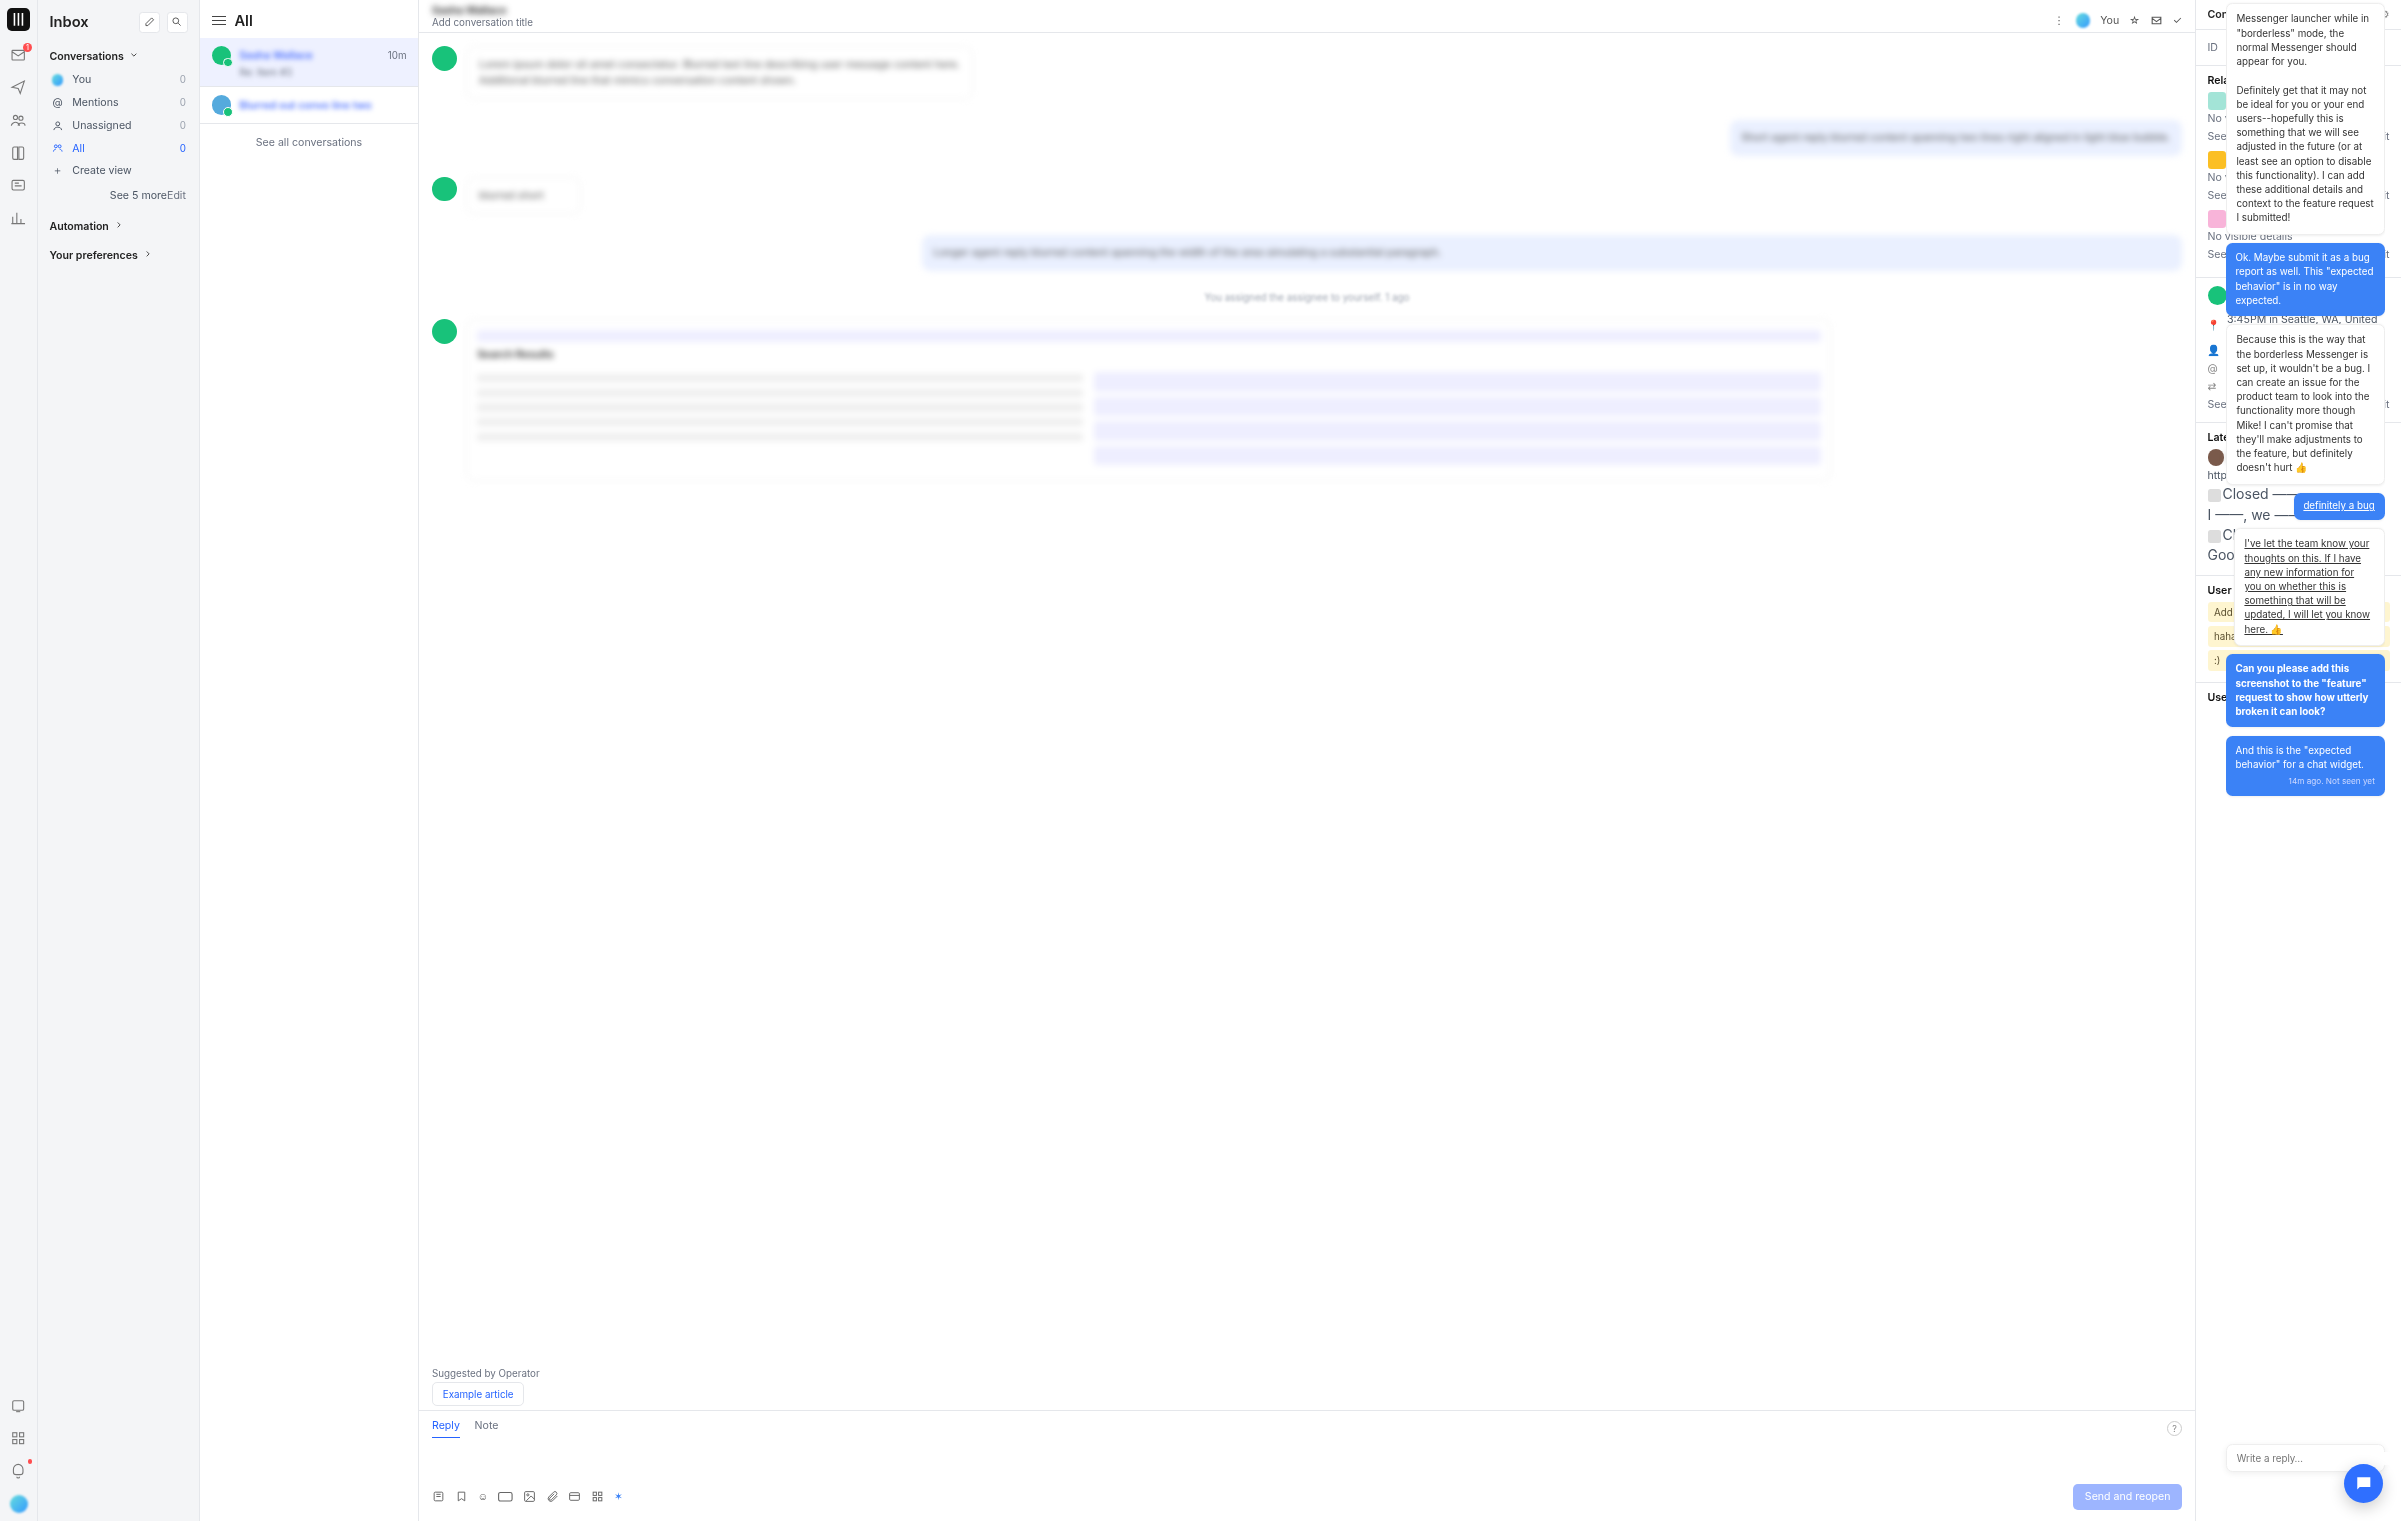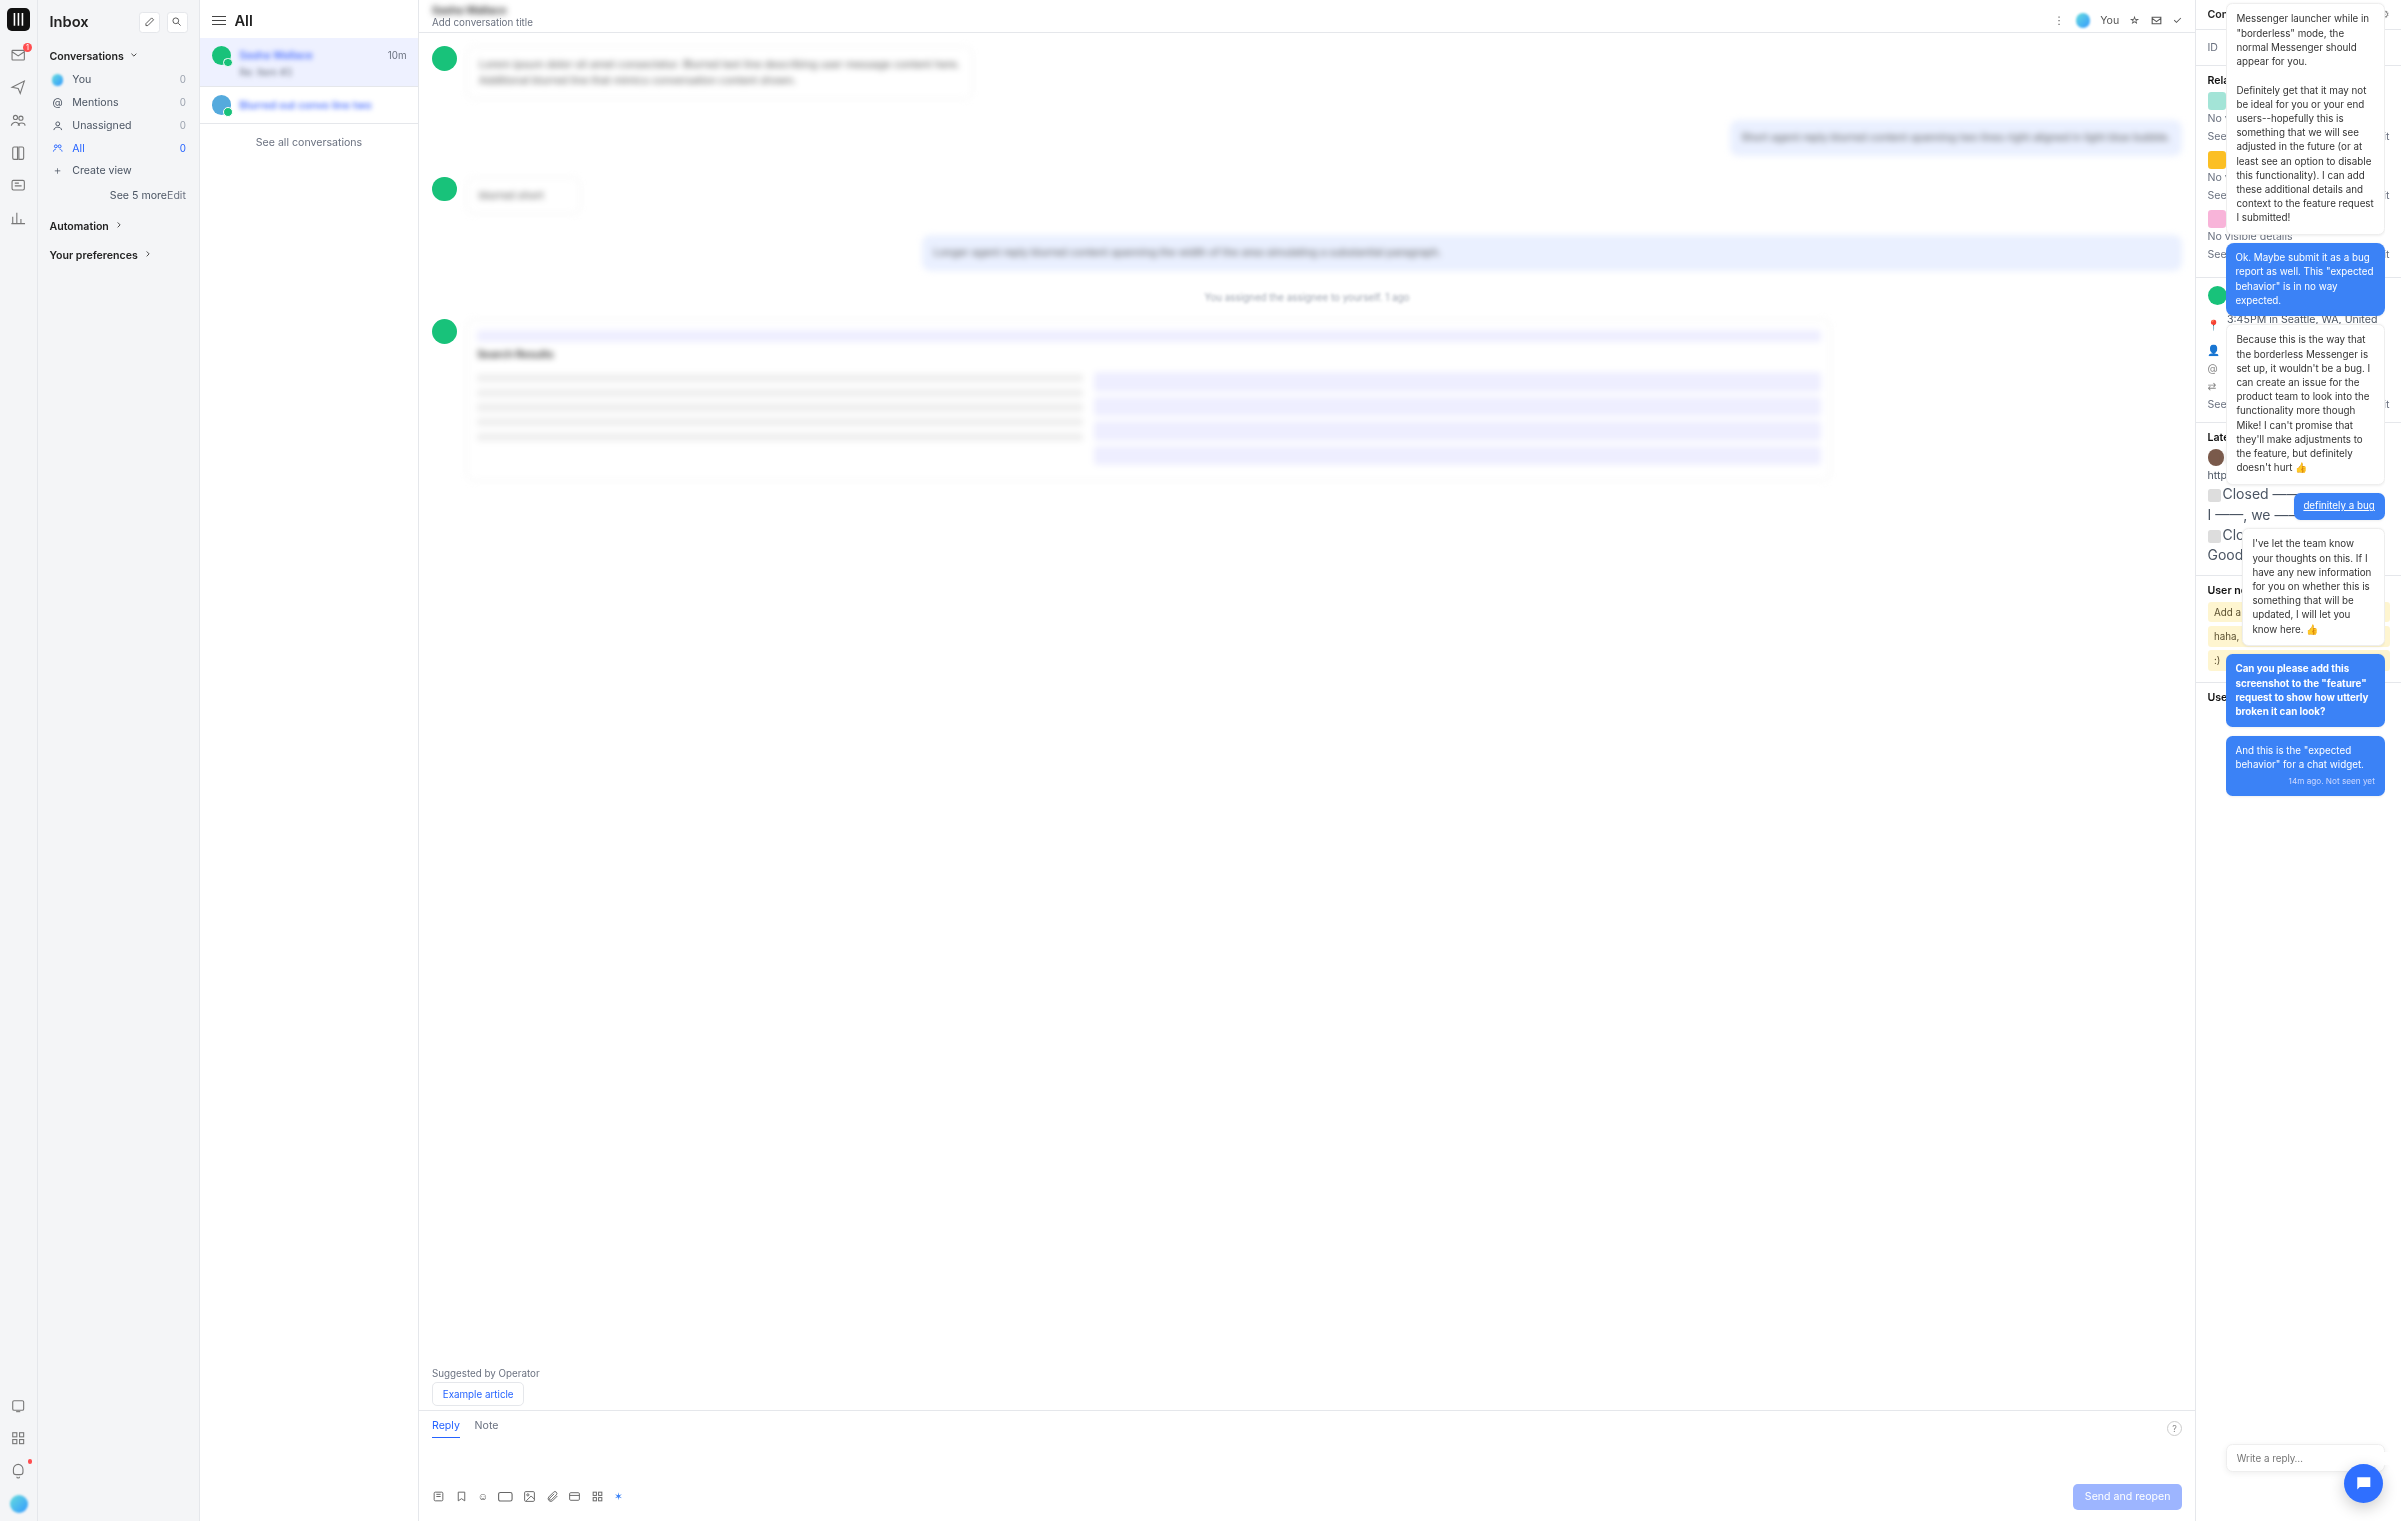--- a/index.html
+++ b/index.html
@@ -528,24 +528,24 @@
         <span>User tags</span>
       </div>
   </div>
 </div>
 
 <div class="chatwidget">
   <div class="cw-scroll" id="cw-scroll">
       <div class="gmsg" style="white-space: pre-line; margin-left: 0px;">Messenger launcher while in "borderless" mode, the normal Messenger should appear for you.
 
 Definitely get that it may not be ideal for you or your end users--hopefully this is something that we will see adjusted in the future (or at least see an option to disable this functionality). I can add these additional details and context to the feature request I submitted!</div>
-      <div class="gmsg blue" style="white-space: pre-line; border-radius: 8px;">Ok. Maybe submit it as a bug report as well. This "expected behavior" is in no way expected.</div>
+      <div class="gmsg blue" style="white-space: pre-line;">Ok. Maybe submit it as a bug report as well. This "expected behavior" is in no way expected.</div>
       <div class="gmsg" style="white-space: pre-line; margin-left: 0px;">Because this is the way that the borderless Messenger is set up, it wouldn't be a bug. I can create an issue for the product team to look into the functionality more though Mike! I can't promise that they'll make adjustments to the feature, but definitely doesn't hurt 👍</div>
       <div class="gmsg blue pill" style="white-space: pre-line; text-decoration: underline;">definitely a bug</div>
-      <div class="gmsg" style="white-space: pre-line; margin-left: 16px;">I've let the team know your thoughts on this. If I have any new information for you on whether this is something that will be updated, I will let you know here. 👍</div>
+      <div class="gmsg" style="white-space: pre-line; margin-left: 8px; text-decoration: underline;">I've let the team know your thoughts on this. If I have any new information for you on whether this is something that will be updated, I will let you know here. 👍</div>
       <div class="gmsg blue" style="white-space: pre-line; font-weight: bold;">Can you please add this screenshot to the "feature" request to show how utterly broken it can look?</div>
       <div class="gmsg blue" style="white-space: pre-line;">And this is the "expected behavior" for a chat widget.<div class="ts">14m ago. Not seen yet</div></div>
     </div>
   <div class="cw-input">
     <input placeholder="Write a reply…" style="">
 
   </div>
 </div>
 <div class="launcher">
   <svg width="19.6" height="19.6" viewBox="0 0 24 24" fill="#fff">

